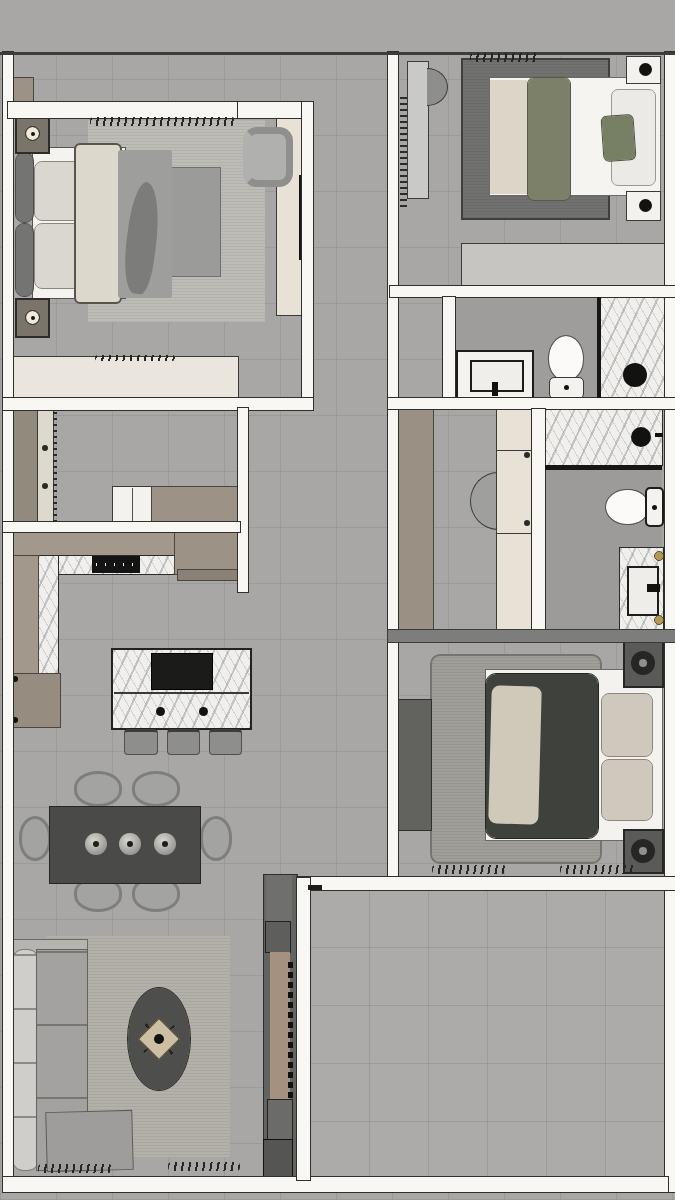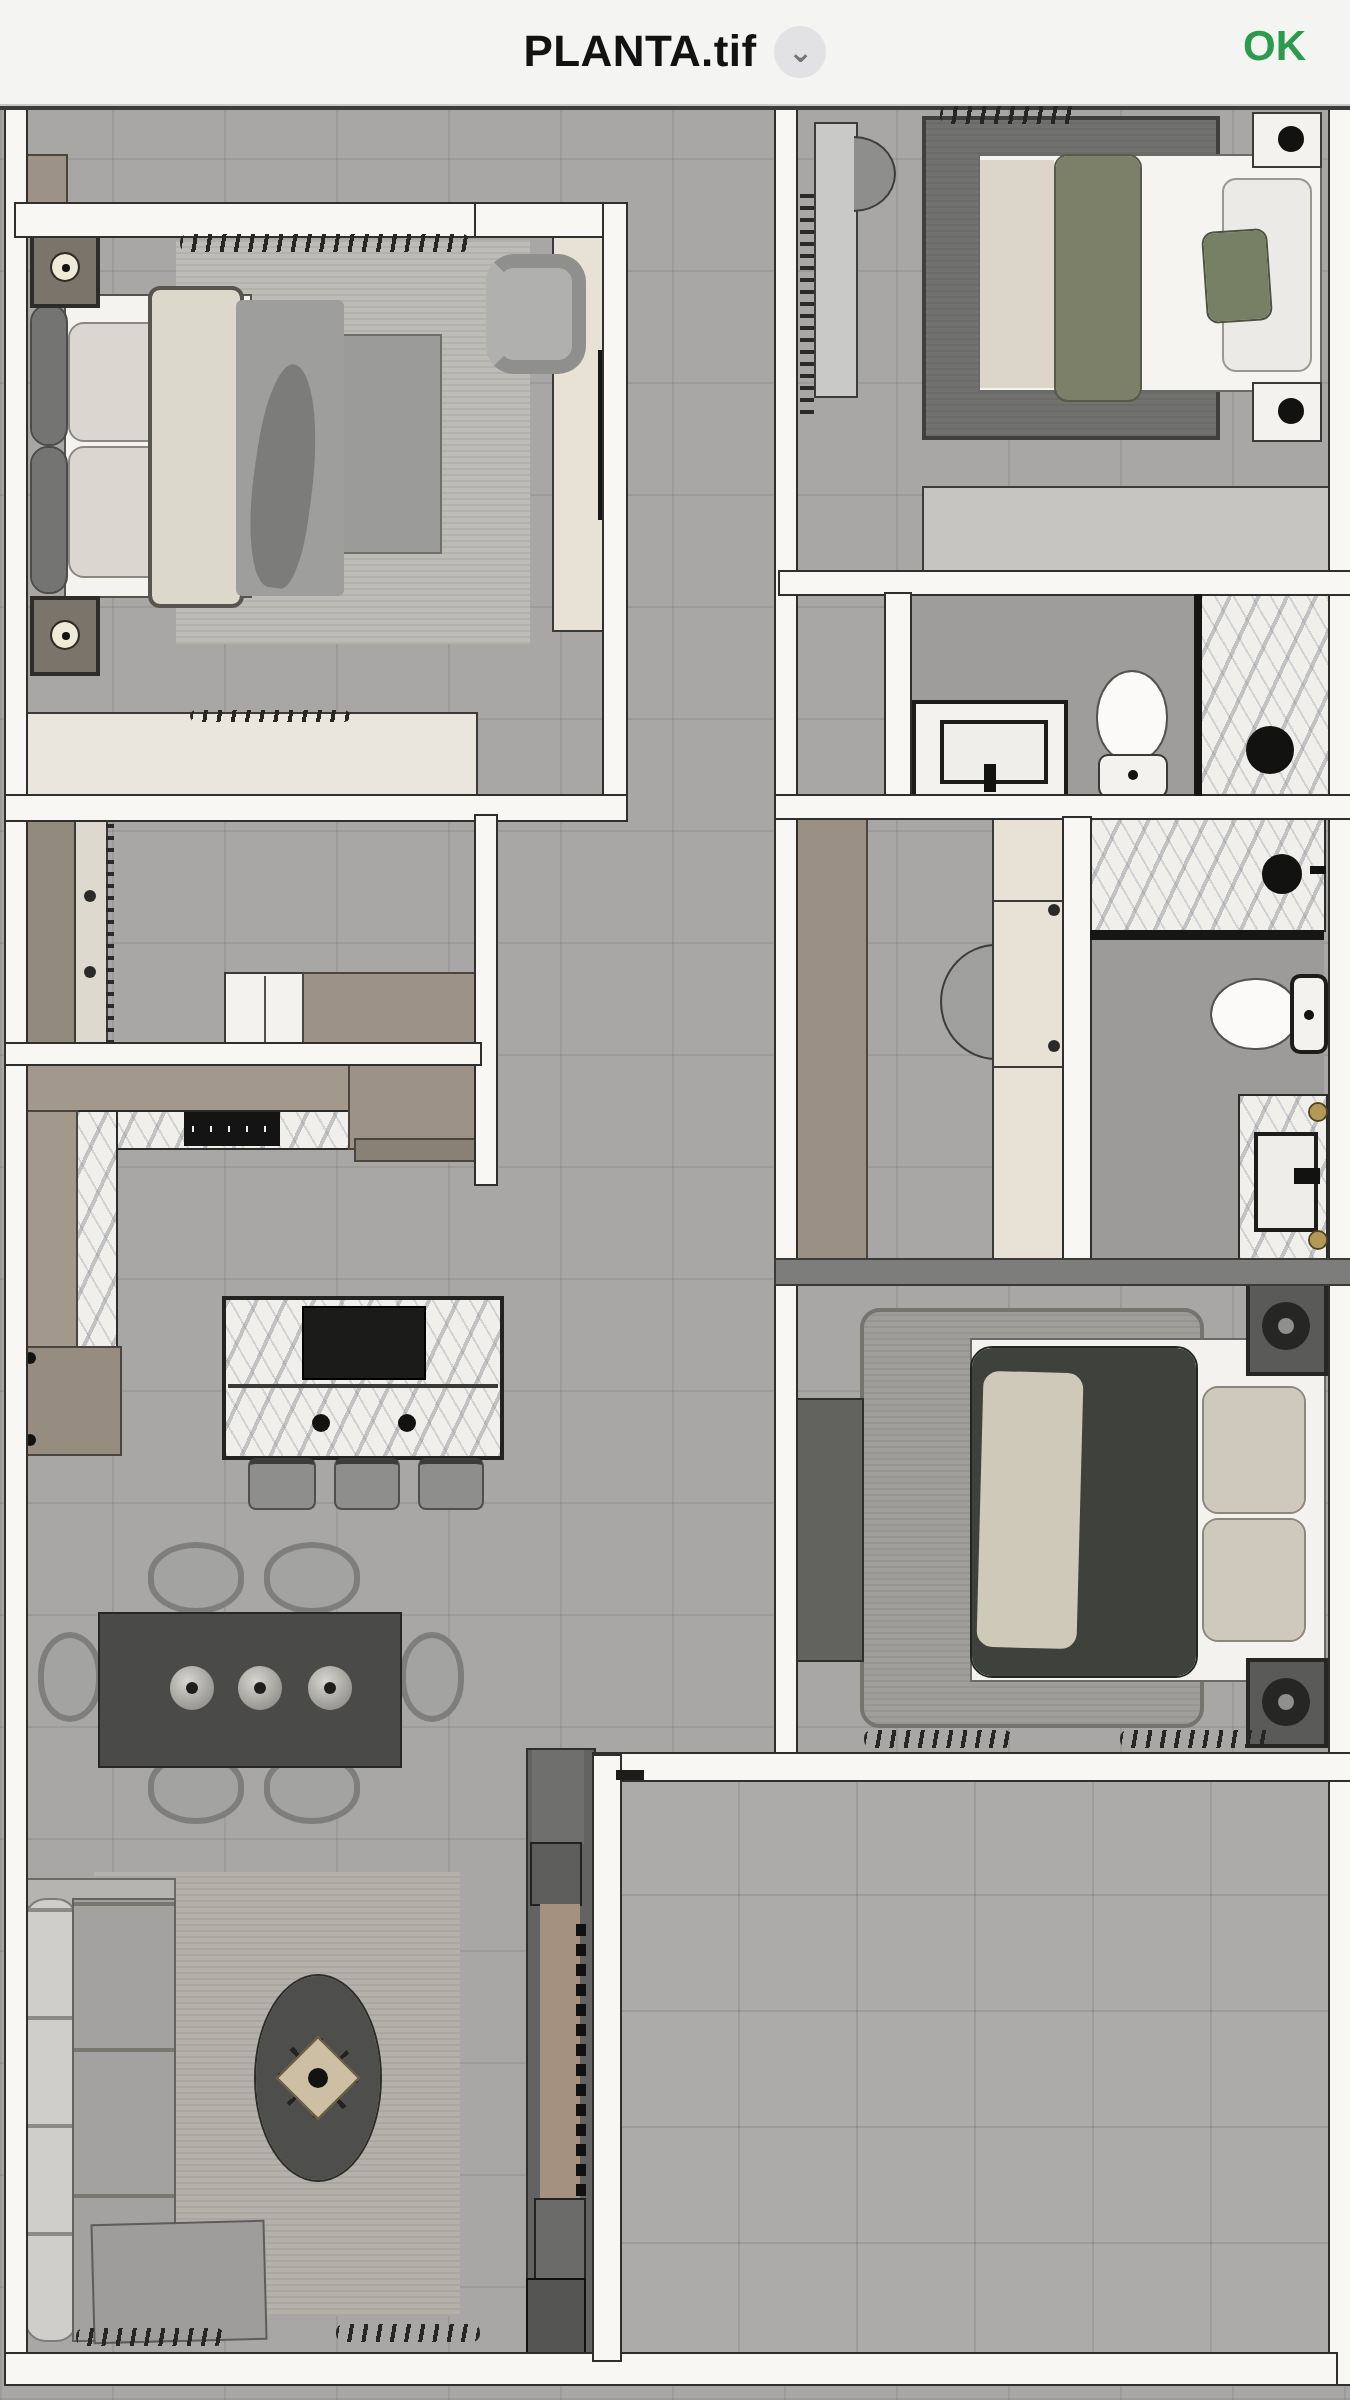--- a/index.html
+++ b/index.html
@@ -46,25 +46,20 @@
         background:radial-gradient(circle at 40% 35%,#d8d6d0,#9a9894 70%);}
   .plate i{position:absolute;left:8px;top:8px;width:6px;height:6px;border-radius:50%;background:#1e1e1c;}
   .speaker{position:absolute;width:24px;height:24px;border-radius:50%;background:#262624;}
   .speaker i{position:absolute;left:8px;top:8px;width:8px;height:8px;border-radius:50%;background:#8f8f8d;}
 </style>
 </head>
 <body>
 
 <div id="app">
 
-  <div id="hdr">
-    <span class="title">PLANTA.tif</span>
-    <span class="chev">⌄</span>
-    <span class="ok">OK</span>
-  </div>
 
   <div id="plan">
 
     <div class="abs" style="left:0;top:0;width:675px;height:3px;background:#3c3c3a;z-index:32;"></div>
 
     <div class="tan" style="left:13px;top:26px;width:20px;height:24px;"></div>
     <div class="rug" style="left:88px;top:68px;width:177px;height:202px;background-color:var(--c-rug-light,#bdbcb7);"></div>
     <div class="squig" style="left:90px;top:65px;width:145px;"></div>
     <div class="cream" style="left:277px;top:63px;width:26px;height:200px;"></div>
     <div class="abs" style="left:299px;top:123px;width:3px;height:85px;background:#161614;z-index:5;"></div>

